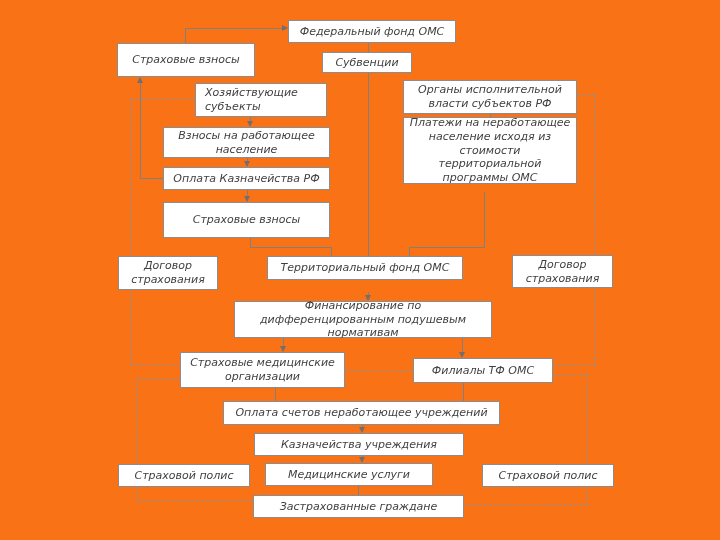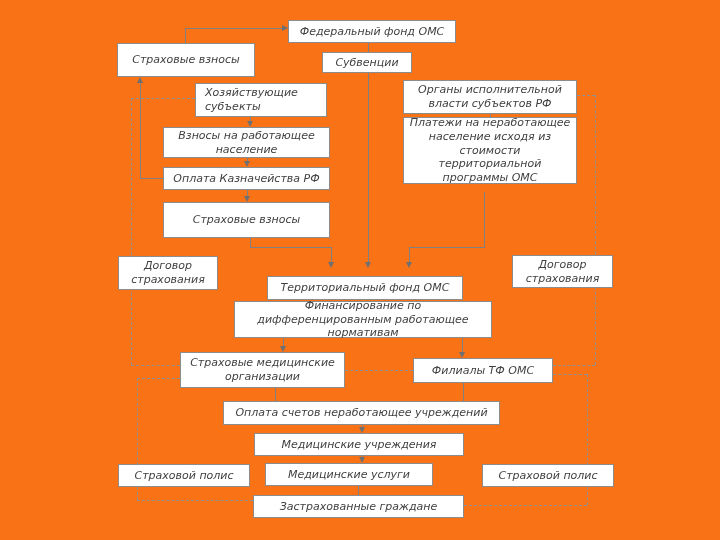--- a/index.html
+++ b/index.html
@@ -128,37 +128,37 @@
   </div>
   <div class="node" style="left:403px;top:117px;width:174px;height:67px">
     <span>Платежи на неработающее население исходя из стоимости территориальной программы ОМС</span>
   </div>
   <div class="node" style="left:118px;top:256px;width:100px;height:34px">
     <span>Договор страхования</span>
   </div>
   <div class="node" style="left:512px;top:255px;width:101px;height:33px">
     <span>Договор страхования</span>
   </div>
-  <div class="node" style="left:267px;top:276px;width:196px;height:24px">
+  <div class="node" style="left:267px;top:256px;width:196px;height:24px">
     <span>Территориальный фонд ОМС</span>
   </div>
   <div class="node" style="left:234px;top:301px;width:258px;height:37px">
-    <span>Финансирование по дифференцированным работающее нормативам</span>
+    <span>Финансирование по дифференцированным подушевым нормативам</span>
   </div>
   <div class="node" style="left:180px;top:352px;width:165px;height:36px">
     <span>Страховые медицинские организации</span>
   </div>
   <div class="node" style="left:413px;top:358px;width:140px;height:25px">
     <span>Филиалы ТФ ОМС</span>
   </div>
   <div class="node" style="left:223px;top:401px;width:277px;height:24px">
     <span>Оплата счетов неработающее учреждений</span>
   </div>
   <div class="node" style="left:254px;top:433px;width:210px;height:23px">
-    <span>Медицинские учреждения</span>
+    <span>Казначейства учреждения</span>
   </div>
   <div class="node" style="left:118px;top:464px;width:132px;height:23px">
     <span>Страховой полис</span>
   </div>
   <div class="node" style="left:265px;top:463px;width:168px;height:23px">
     <span>Медицинские услуги</span>
   </div>
   <div class="node" style="left:482px;top:464px;width:132px;height:23px">
     <span>Страховой полис</span>
   </div>

